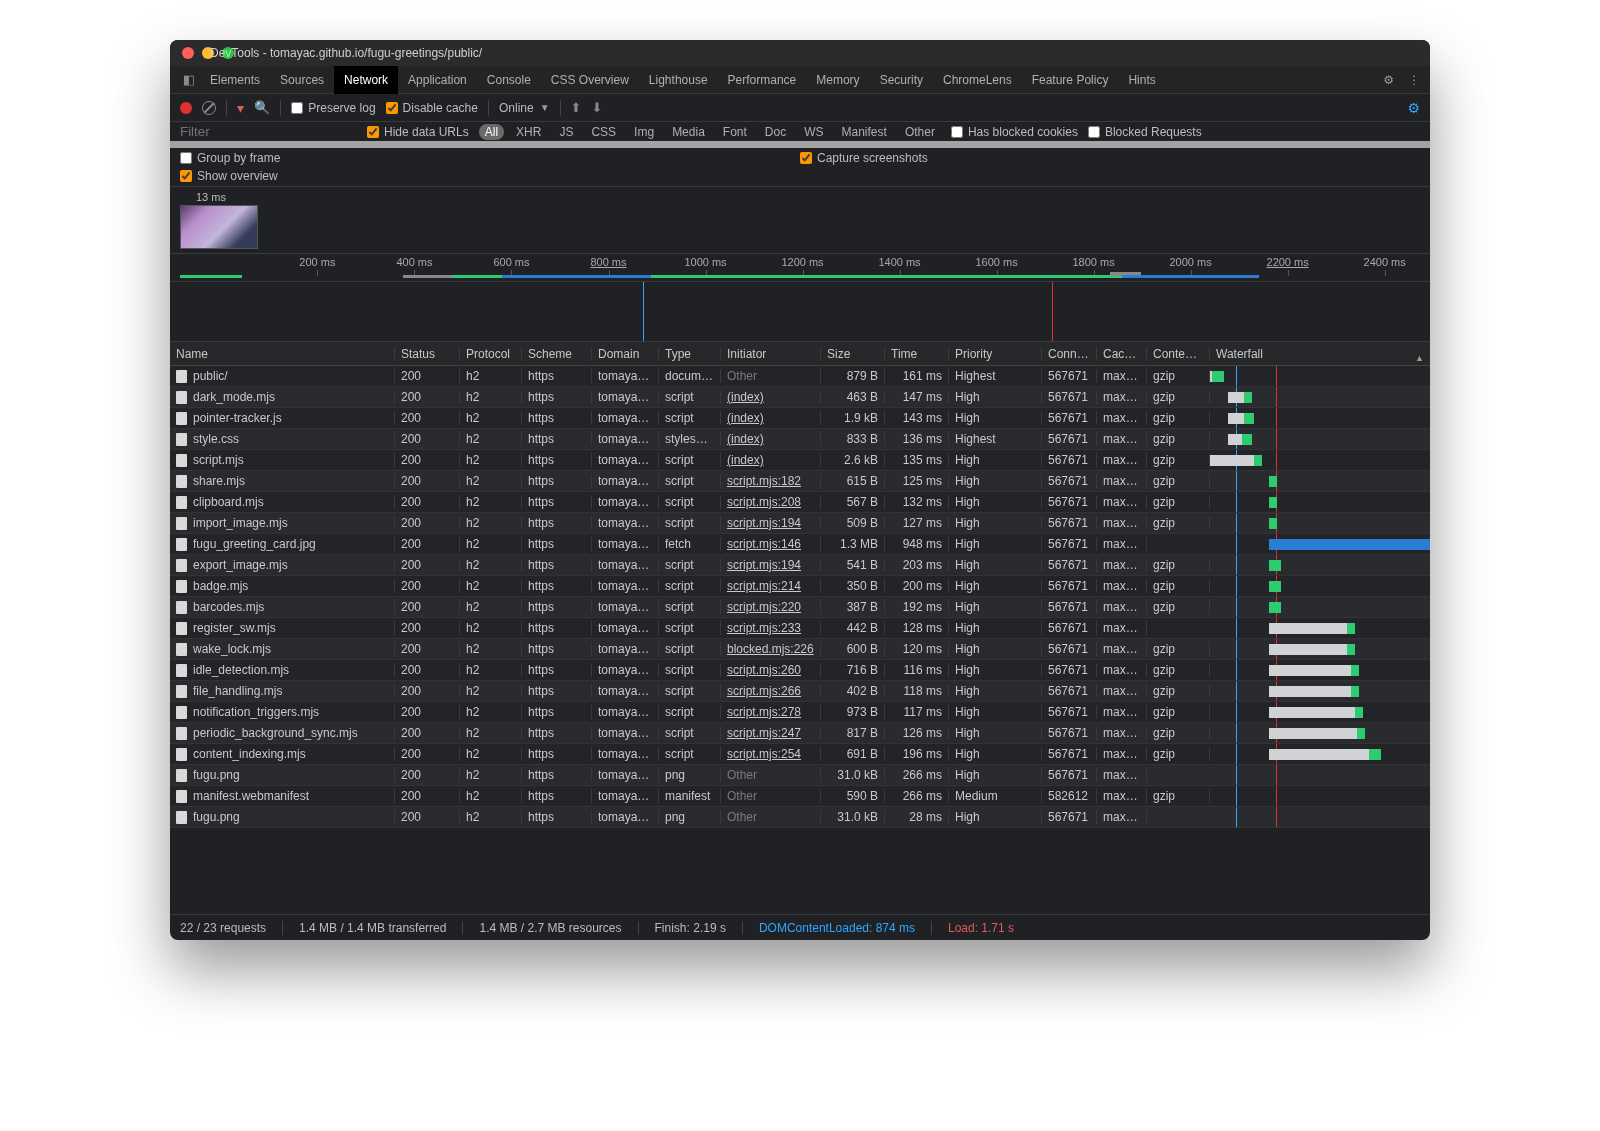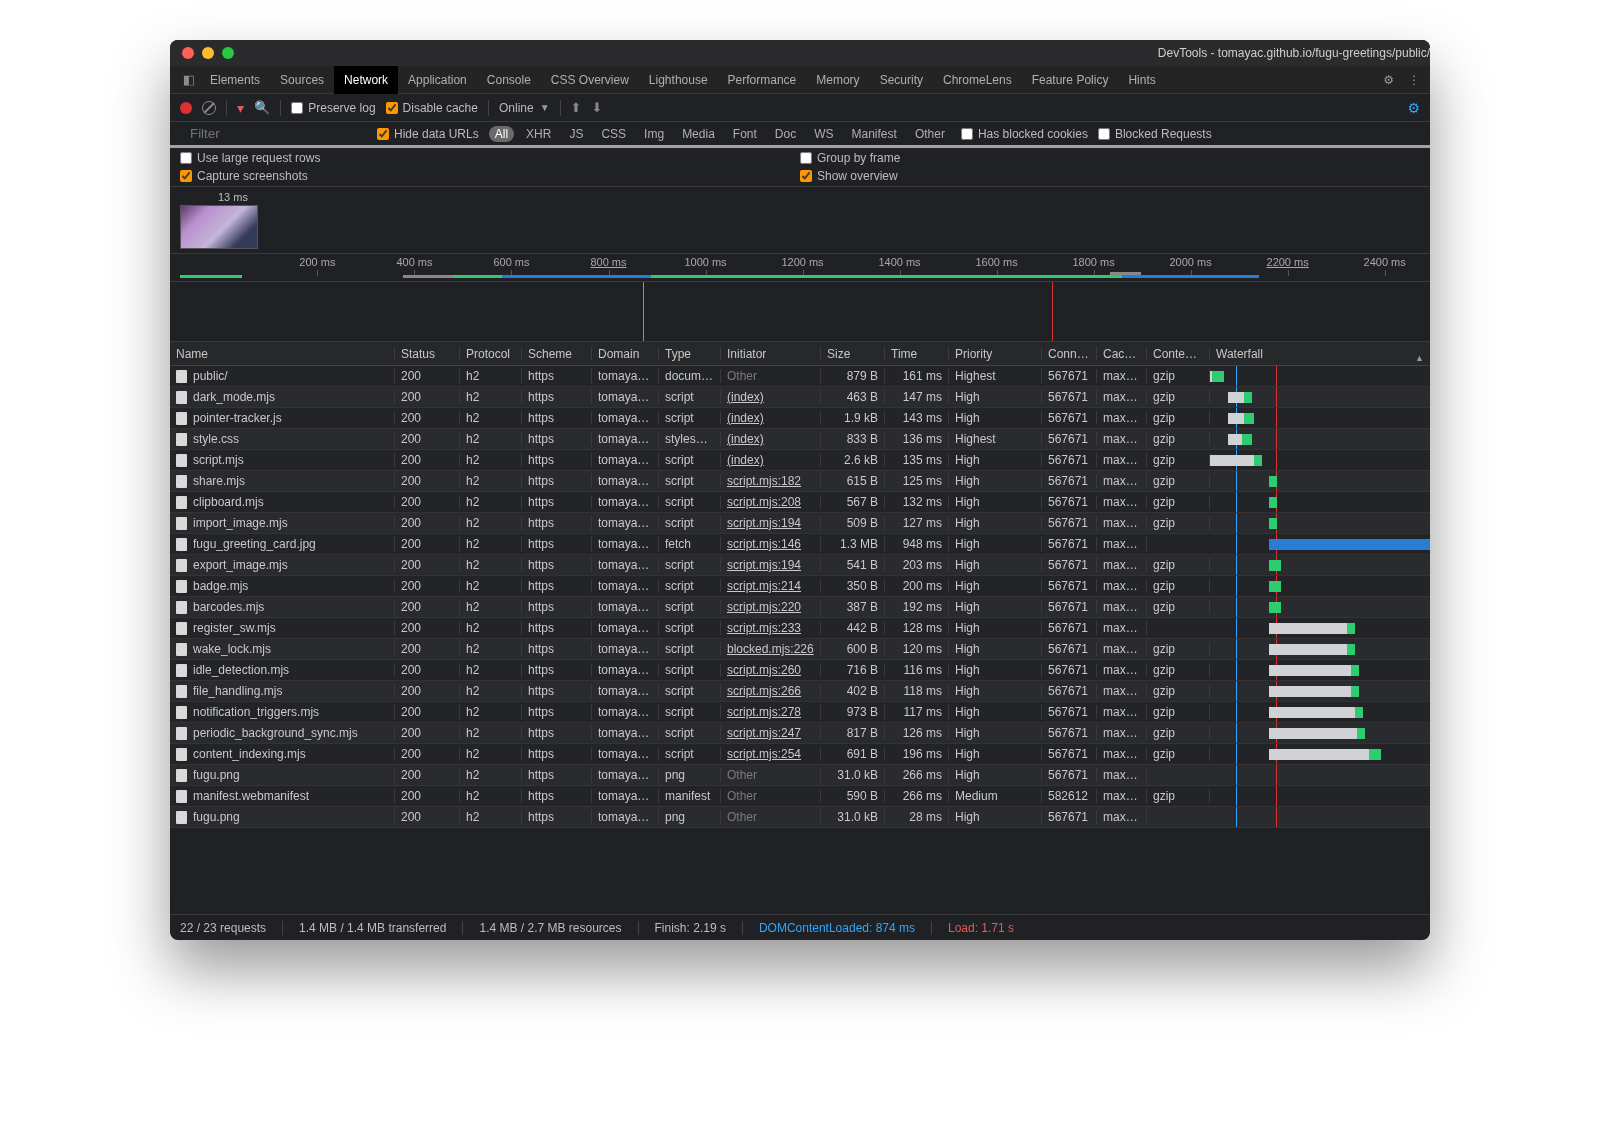--- a/index.html
+++ b/index.html
@@ -29,21 +29,21 @@
     background: #2b2b2d;
     display: flex;
     align-items: center;
     position: relative;
   }
   .traffic { display: flex; gap: 8px; margin-left: 12px; }
   .dot { width: 12px; height: 12px; border-radius: 50%; }
   .dot.red    { background: #ff5f57; }
   .dot.yellow { background: #febc2e; }
   .dot.green  { background: #28c840; }
-  .title-text { position: absolute; left: 0; right: 0; text-align: right; color: #cfcfcf; font-size: 12px; pointer-events:none;}
+  .title-text { position: absolute; left: 0; right: 0; text-align: left; color: #cfcfcf; font-size: 12px; pointer-events:none;padding-left:40px;}
   
   .tabs {
     display: flex;
     align-items: center;
     background: #242424;
     border-bottom: 1px solid #3a3a3a;
     height: 28px;
     padding-left: 8px;
   }
   .tab-select-icon { width: 22px; text-align: center; color: #8c8c8c; font-size: 13px; }
@@ -66,37 +66,37 @@
   .cb { display:flex; align-items:center; gap:5px; color:#bdbdbd; font-size:12px;}
   .cb input { accent-color:#ff9800; width:12px; height:12px;}
   .cb-empty input { accent-color:#6a6a6a;}
   .throttle { display:flex; align-items:center; gap:6px;}
   .caret { color:#9a9a9a; font-size:10px;}
   .updown { color:#888; font-size:13px;}
   .gear-right { margin-left:auto; color:#2fa8ff; font-size:14px;}
   
   .filterbar {
     display:flex; align-items:center; gap:10px;
-    height:26px; padding:0 20px;
-    border-bottom:3px solid #a3a3a3;
+    height:26px; padding:0 10px;
+    border-bottom:7px solid #a3a3a3;
     font-size:12px;
   }
   .filter-input { flex: 0 0 170px; color:#7a7a7a; background:transparent; border:0; outline:none;}
   .chip { padding:1px 6px; border-radius:8px; color:#b0b0b0;}
   .chip.active { background:#6a6a6a; color:#fff;}
   
   .options {
     display:grid; grid-template-columns: 1fr 1fr;
     border-bottom:1px solid #3a3a3a;
     padding: 3px 10px;
     row-gap:4px;
   }
   
   .filmstrip { padding:4px 10px; border-bottom:1px solid #3a3a3a;}
-  .fs-label { color:#bdbdbd; font-size:11px; margin-left:38px;}
+  .fs-label { color:#bdbdbd; font-size:11px; margin-left:16px;}
   .thumb { width:78px; height:44px; margin-top:2px; border:1px solid #555; background:linear-gradient(135deg,#5a3a6a 0%, #b98fcd 25%, #c3b6da 55%, #343a5a 80%);}
   
   .ruler { position:relative; height:28px; border-bottom:1px solid #3a3a3a;}
   .tick { position:absolute; top:2px; color:#a9a9a9; font-size:11px; transform:translateX(-50%);}
   .tick::before{content:'';position:absolute;left:50%;top:14px;width:1px;height:6px;background:#5a5a5a;}
   .ruler-track { position:absolute; left:10px; right:10px; bottom:3px; height:3px;}
   .rt-seg { position:absolute; height:3px; top:0;}
   .rt-green{background:#2ecc71;}
   .rt-blue{background:#2b7cd3;}
   .rt-grey{background:#888;}
@@ -224,24 +224,20 @@
     </label>
     <label class="cb cb-empty">
       <input type="checkbox" style="">
         <span>Blocked Requests</span>
     </label>
   </div>
 
   <div class="options">
     <label class="cb cb-empty">
         <input type="checkbox" style="">
-        <span>Use large request rows</span>
-      </label>
-    <label class="cb cb-empty">
-        <input type="checkbox" style="">
         <span>Group by frame</span>
       </label>
     <label class="cb">
         <input type="checkbox" checked="" style="">
         <span>Capture screenshots</span>
       </label>
     <label class="cb">
         <input type="checkbox" checked="" style="">
         <span>Show overview</span>
       </label>

